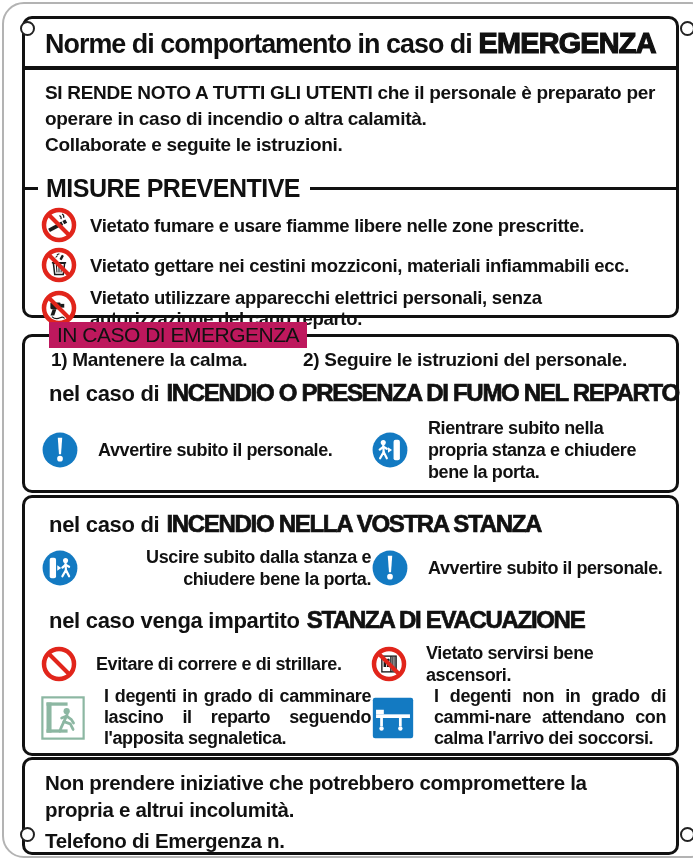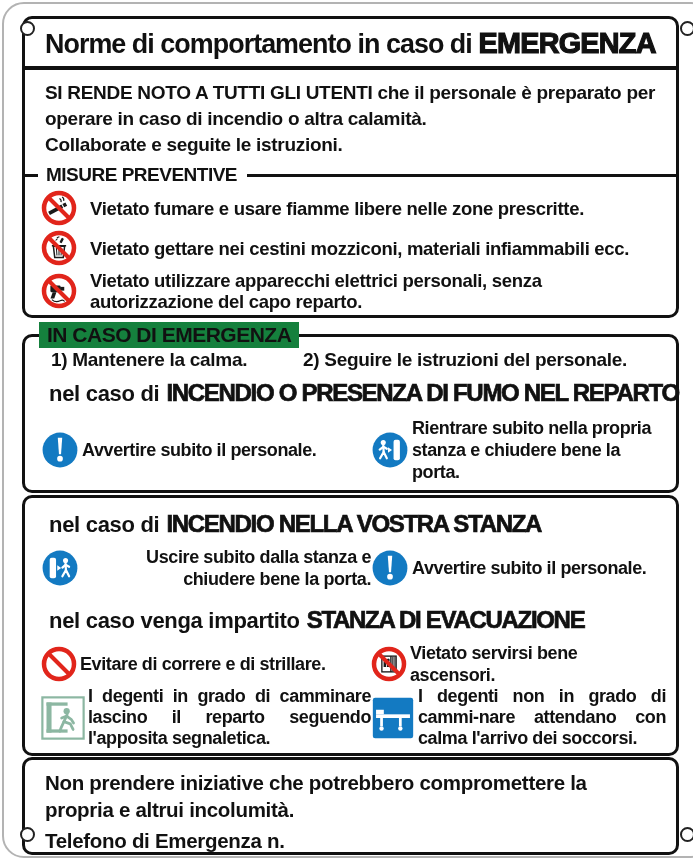--- a/index.html
+++ b/index.html
@@ -19,42 +19,42 @@
   .title-row{height:47px;border-bottom:4px solid #111;display:flex;align-items:center;
     padding-left:20px;white-space:nowrap;overflow:visible;}
   .title-wrap{transform:scaleX(0.96);transform-origin:left center;}
   .title-prefix{font-size:28px;font-weight:bold;letter-spacing:-1px;}
   .title-emph{font-size:30px;font-weight:bold;letter-spacing:-0.8px;margin-left:7px;
     -webkit-text-stroke:1.2px #111;}
 
   .intro{margin:10px 20px 0 20px;font-size:19px;font-weight:bold;letter-spacing:-0.3px;line-height:26px;}
   .intro p{margin:0;}
 
-  .legend-inline{margin-top:6px;display:flex;align-items:center;font-size:19px;font-weight:bold;
+  .legend-inline{margin-top:16px;display:flex;align-items:center;font-size:25px;font-weight:bold;
     letter-spacing:-0.5px;white-space:nowrap;}
   .legend-inline::before{content:"";width:13px;border-top:3px solid #111;margin-right:8px;}
   .legend-inline::after{content:"";flex:1;border-top:3px solid #111;margin-left:10px;}
 
-  .legend-overlap{position:absolute;top:-15px;left:14px;background:#15803d;padding:0 8px;
-    font-size:21px;font-weight:bold;letter-spacing:-0.5px;line-height:26px;}
+  .legend-overlap{position:absolute;top:-15px;left:24px;background:#be185d;padding:0 8px;
+    font-size:21px;font-weight:normal;letter-spacing:-0.5px;line-height:26px;}
 
   .mis-item{display:flex;align-items:center;gap:13px;margin:4px 14px 0 16px;
     font-size:18.5px;font-weight:bold;letter-spacing:-0.3px;line-height:21px;}
   .mis-item .ico{flex:0 0 auto;display:flex;}
 
   .steps{display:flex;margin:12px 0 0 26px;font-size:19px;font-weight:bold;letter-spacing:-0.3px;}
   .step1{width:252px;}
 
   .heading{margin:8px 0 0 24px;white-space:nowrap;}
   .h-prefix{font-size:22px;font-weight:bold;letter-spacing:-0.3px;}
   .h-emph{font-size:24px;font-weight:bold;letter-spacing:-1.3px;margin-left:7px;
     -webkit-text-stroke:0.7px #111;}
 
   .grid{display:grid;grid-template-columns:330px 1fr;margin:10px 10px 0 16px;}
-  .g-item{display:flex;align-items:center;gap:3px;font-size:18px;font-weight:bold;
+  .g-item{display:flex;align-items:center;gap:19px;font-size:18px;font-weight:bold;
     letter-spacing:-0.4px;line-height:22px;}
   .g-item .ico{flex:0 0 auto;display:flex;}
   .g-item .just{text-align:justify;line-height:21px;}
 
   #box-c .heading.first{margin-top:12px;}
   #box-c .heading.second{margin-top:16px;}
   #box-c .grid.row1{margin-top:8px;text-align:right;}
   #box-c .grid.row2{margin-top:8px;}
   #box-c .grid.row3{margin-top:0;}
 

